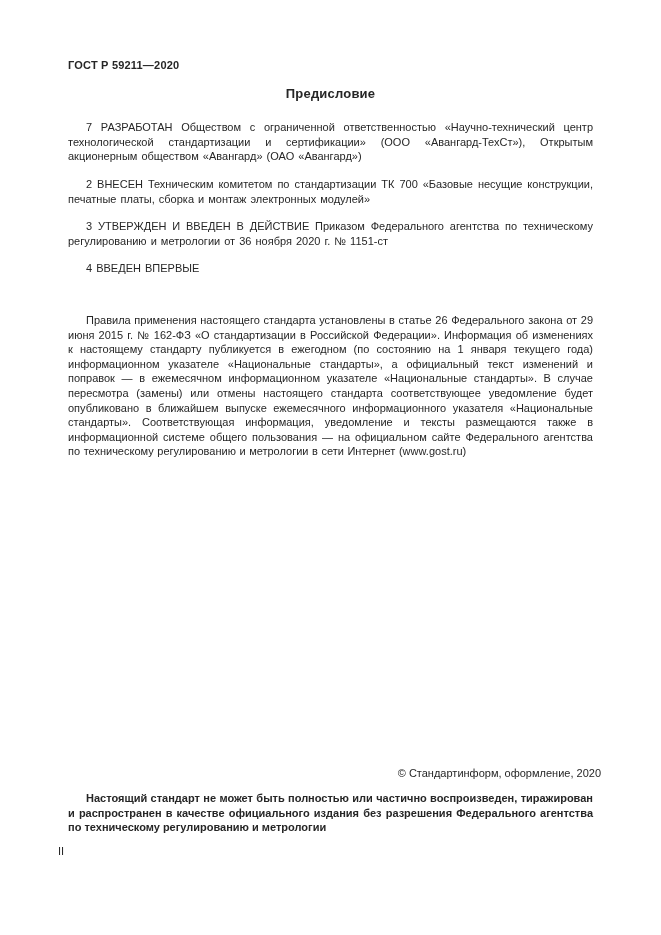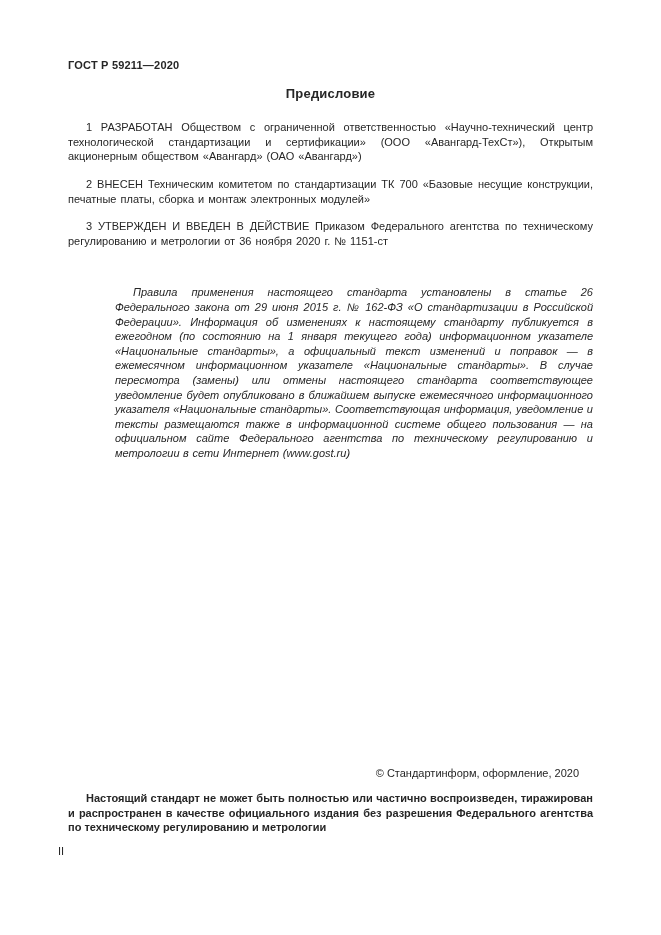--- a/index.html
+++ b/index.html
@@ -39,30 +39,28 @@
     margin: 0 0 13px 0;
     text-align: justify;
     text-indent: 18px;
     word-spacing: 1px;
   }
   .para.last-numbered {
     margin-bottom: 0;
   }
   .legal-note {
     margin-top: 37px;
-    font-style: italic;
     text-align: justify;
     text-indent: 18px;
     word-spacing: 0.5px;
-    margin-left: 47px;
   }
   .copyright {
     position: absolute;
     top: 766px;
-    right: 82px;
+    right: 60px;
     margin: 0;
     text-align: left;
     font-style: normal;
   }
   .distribution-note {
     position: absolute;
     top: 791px;
     left: 68px;
     right: 68px;
     margin: 0;
@@ -79,26 +77,27 @@
 </style>
 </head>
 <body>
 
 <div class="page">
 
   <span class="doc-code">ГОСТ Р 59211—2020</span>
 
   <h1 class="title">Предисловие</h1>
 
-  <p class="para">1 РАЗРАБОТАН Обществом с ограниченной ответственностью «Научно-технический центр технологической стандартизации и сертификации» (ООО «Авангард-ТехСт»), Открытым акционерным обществом «Авангард» (ОАО «Авангард»)</p>
+  <p class="para">7 РАЗРАБОТАН Обществом с ограниченной ответственностью «Научно-технический центр технологической стандартизации и сертификации» (ООО «Авангард-ТехСт»), Открытым акционерным обществом «Авангард» (ОАО «Авангард»)</p>
 
   <p class="para">2 ВНЕСЕН Техническим комитетом по стандартизации ТК 700 «Базовые несущие конструкции, печатные платы, сборка и монтаж электронных модулей»</p>
 
   <p class="para">3 УТВЕРЖДЕН И ВВЕДЕН В ДЕЙСТВИЕ Приказом Федерального агентства по техническому регулированию и метрологии от 36 ноября 2020 г. № 1151-ст</p>
 
+  <p class="para last-numbered">4 ВВЕДЕН ВПЕРВЫЕ</p>
 
   <p class="legal-note">Правила применения настоящего стандарта установлены в статье 26 Федерального закона от 29 июня 2015 г. № 162-ФЗ «О стандартизации в Российской Федерации». Информация об изменениях к настоящему стандарту публикуется в ежегодном (по состоянию на 1 января текущего года) информационном указателе «Национальные стандарты», а официальный текст изменений и поправок — в ежемесячном информационном указателе «Национальные стандарты». В случае пересмотра (замены) или отмены настоящего стандарта соответствующее уведомление будет опубликовано в ближайшем выпуске ежемесячного информационного указателя «Национальные стандарты». Соответствующая информация, уведомление и тексты размещаются также в информационной системе общего пользования — на официальном сайте Федерального агентства по техническому регулированию и метрологии в сети Интернет (www.gost.ru)</p>
 
   <p class="copyright">©  Стандартинформ, оформление, 2020</p>
 
   <p class="distribution-note">Настоящий стандарт не может быть полностью или частично воспроизведен, тиражирован и распространен в качестве официального издания без разрешения Федерального агентства по техническому регулированию и метрологии</p>
 
   <div class="page-number">II</div>
 
 </div>

